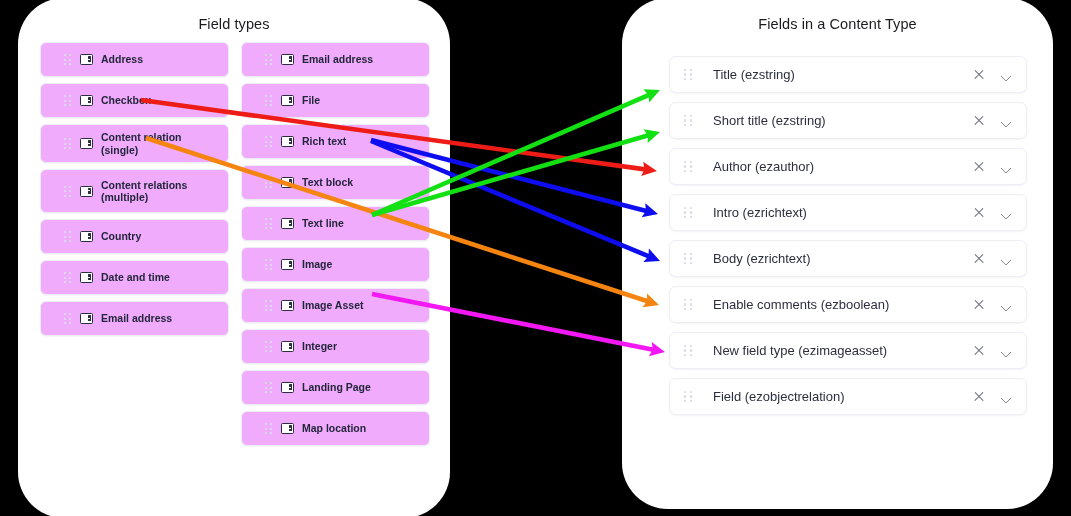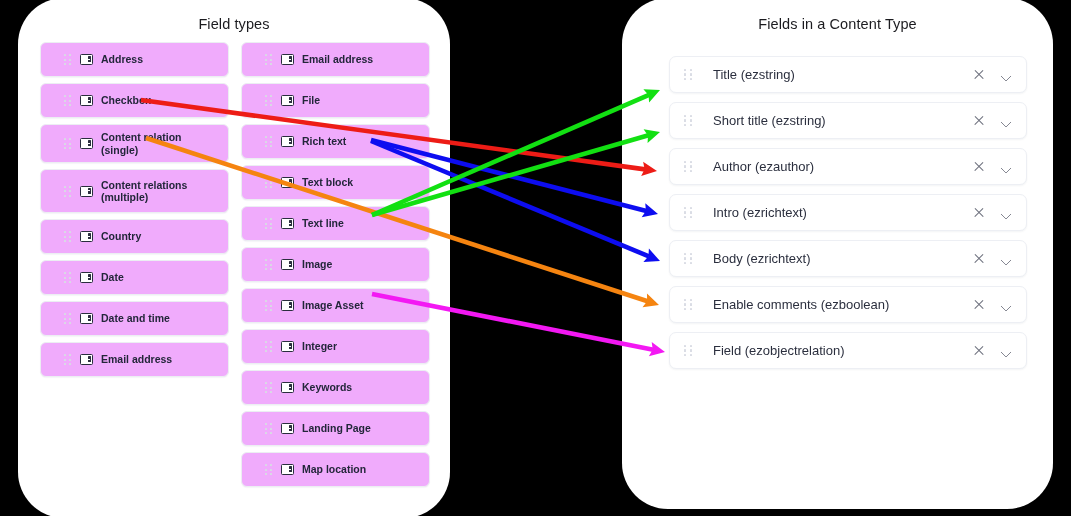--- a/index.html
+++ b/index.html
@@ -222,32 +222,20 @@
           <div class="ft-card">
             <span class="drag">
               <i></i>
               <i></i>
               <i></i>
               <i></i>
               <i></i>
               <i></i>
             </span>
             <span class="ftype-ico"></span>
-            <span class="ft-label">Date</span>
-          </div>
-          <div class="ft-card">
-            <span class="drag">
-              <i></i>
-              <i></i>
-              <i></i>
-              <i></i>
-              <i></i>
-              <i></i>
-            </span>
-            <span class="ftype-ico"></span>
             <span class="ft-label">Date and time</span>
           </div>
           <div class="ft-card">
             <span class="drag">
               <i></i>
               <i></i>
               <i></i>
               <i></i>
               <i></i>
               <i></i>
@@ -345,32 +333,20 @@
             <span class="drag">
               <i></i>
               <i></i>
               <i></i>
               <i></i>
               <i></i>
               <i></i>
             </span>
             <span class="ftype-ico"></span>
             <span class="ft-label">Integer</span>
-          </div>
-          <div class="ft-card">
-            <span class="drag">
-              <i></i>
-              <i></i>
-              <i></i>
-              <i></i>
-              <i></i>
-              <i></i>
-            </span>
-            <span class="ftype-ico"></span>
-            <span class="ft-label">Keywords</span>
           </div>
           <div class="ft-card">
             <span class="drag">
               <i></i>
               <i></i>
               <i></i>
               <i></i>
               <i></i>
               <i></i>
             </span>
@@ -476,20 +452,33 @@
         </div>
         <div class="cf-row">
           <span class="cf-drag">
             <i></i>
             <i></i>
             <i></i>
             <i></i>
             <i></i>
             <i></i>
           </span>
+          <span class="cf-label">New field type (ezimageasset)</span>
+          <span class="cf-x"></span>
+          <span class="cf-chev"></span>
+        </div>
+        <div class="cf-row">
+          <span class="cf-drag">
+            <i></i>
+            <i></i>
+            <i></i>
+            <i></i>
+            <i></i>
+            <i></i>
+          </span>
           <span class="cf-label">Field (ezobjectrelation)</span>
           <span class="cf-x"></span>
           <span class="cf-chev"></span>
         </div>
       </div>
   </div>
 
   <svg id="arrows" viewBox="0 0 1071 516">
       <g>
         <line x1="141" y1="100" x2="645.1120094279414" y2="169.364249359271" stroke="#ED1C16" stroke-width="4.6" stroke-linecap="butt"></line>

